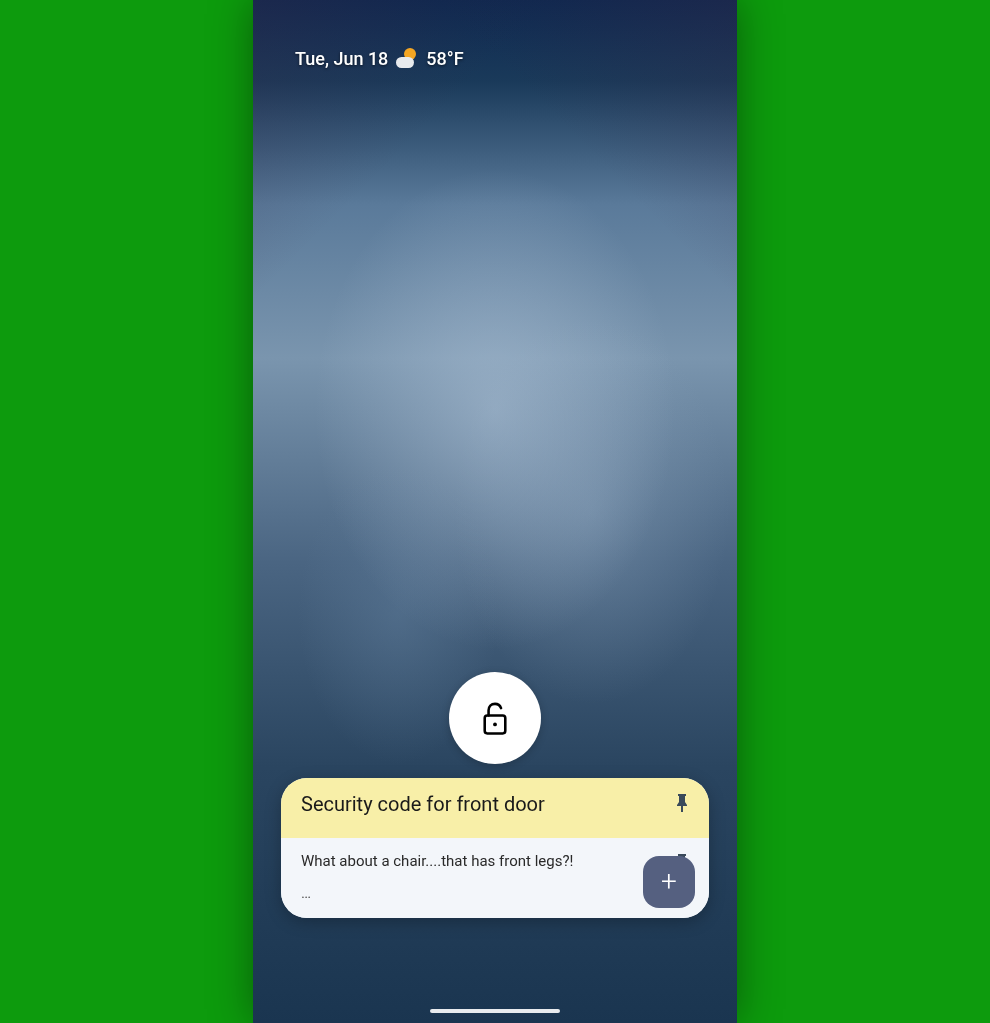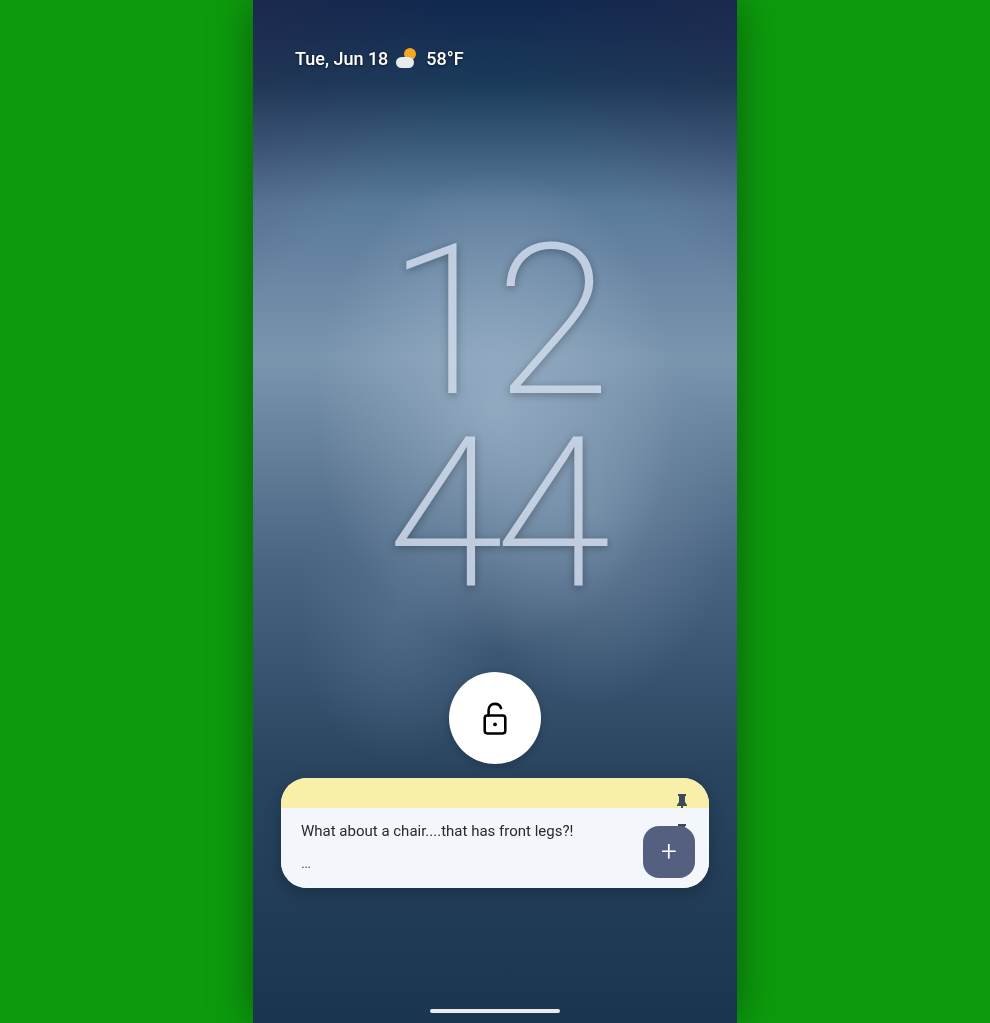--- a/index.html
+++ b/index.html
@@ -168,35 +168,32 @@
 
   <div class="status-row">
     <span>Tue, Jun 18</span>
     <span class="weather-icon">
       <span class="sun"></span>
         <span class="cloud"></span>
     </span>
     <span>58°F</span>
   </div>
 
-  <div class="clock">
-    <div class="hour">12</div>
-    <div class="minute">44</div>
-  </div>
 
   <div class="unlock-btn">
     <svg class="unlock-svg" viewBox="0 0 24 28">
       <path d="M 7 12 L 7 8 C 7 5 9 3 12 3 C 14.2 3 16 4.4 16.7 6.3" stroke="#000" stroke-width="2" fill="none" stroke-linecap="round"></path>
       <rect x="4" y="12" width="16" height="14" rx="2" stroke="#000" stroke-width="2" fill="none"></rect>
       <circle cx="12" cy="19" r="1.5" fill="#000"></circle>
     </svg>
   </div>
 
   <div class="widget">
     <div class="note pinned-yellow">
+      <div class="note-title">Security code for front door</div>
       <span class="pin-icon">
         <svg class="pin-svg" viewBox="0 0 14 18">
             <path d="M3 0 L11 0 L11 2 L10 2 L10 8 L12 11 L12 12 L8 12 L8 18 L6 18 L6 12 L2 12 L2 11 L4 8 L4 2 L3 2 Z"></path>
           </svg>
       </span>
     </div>
     <div class="note white">
       <div class="note-body">What about a chair....that has front legs?!</div>
       <div class="note-more">…</div>
       <span class="pin-icon">

